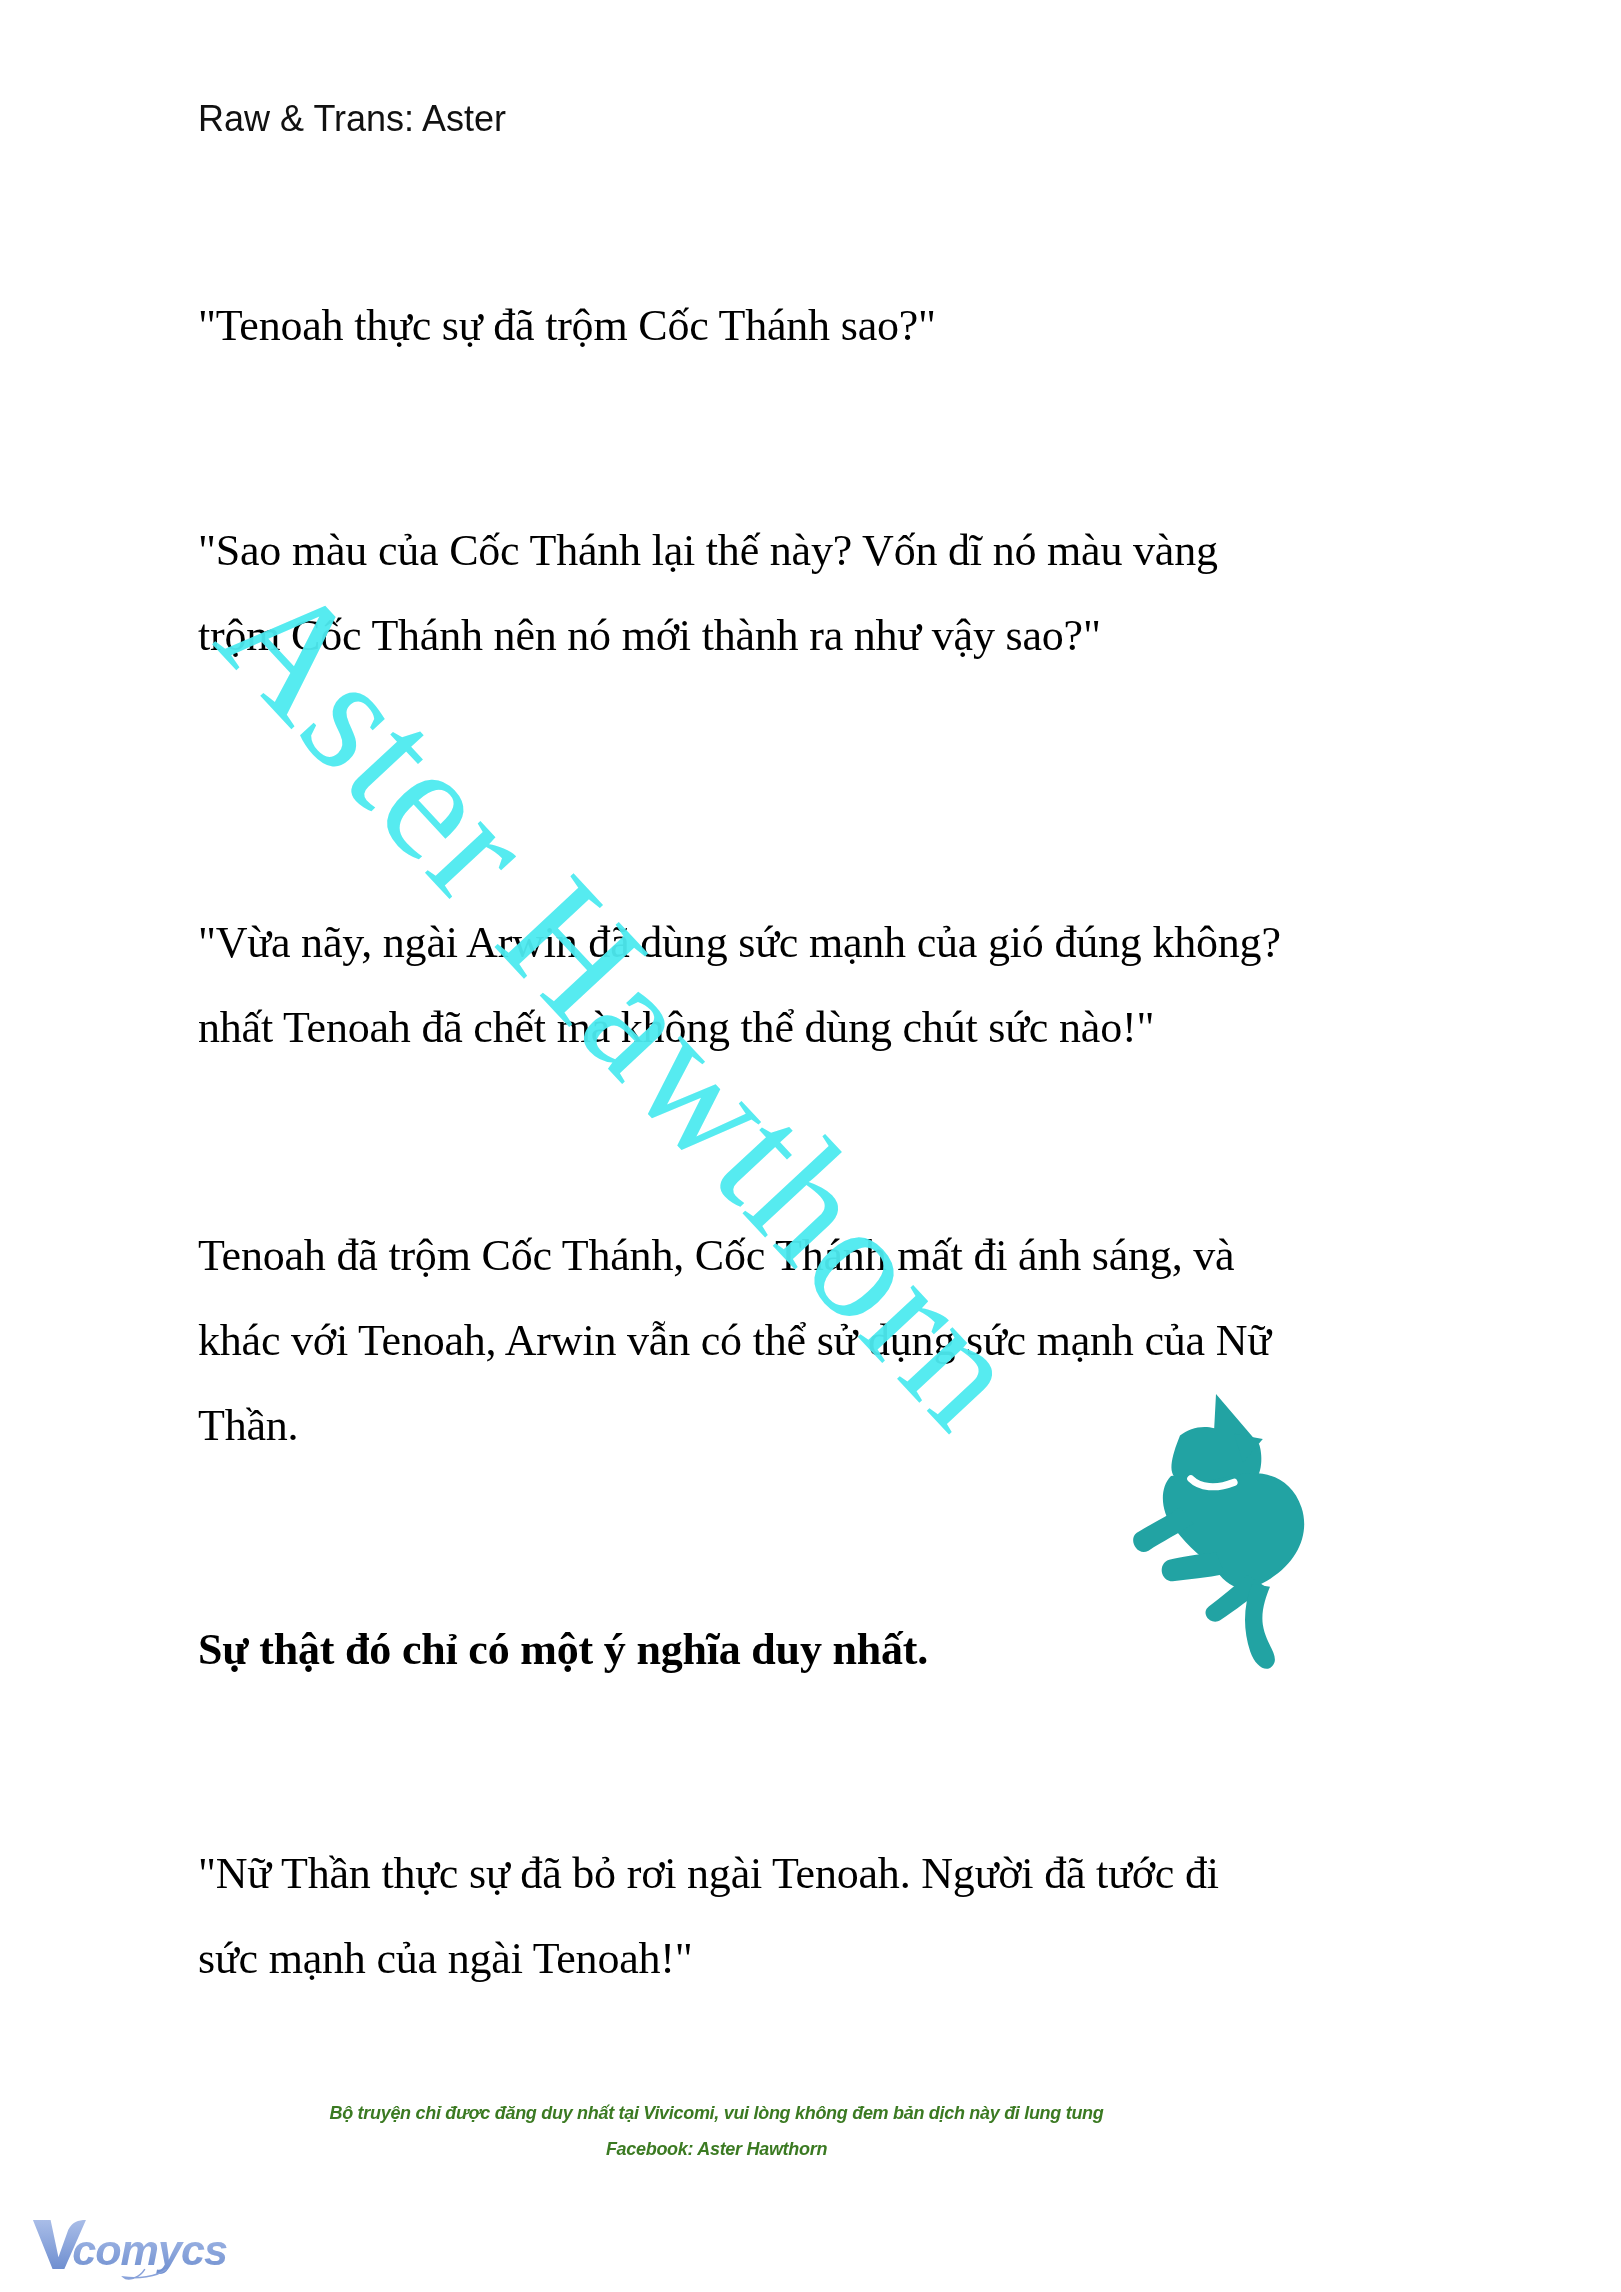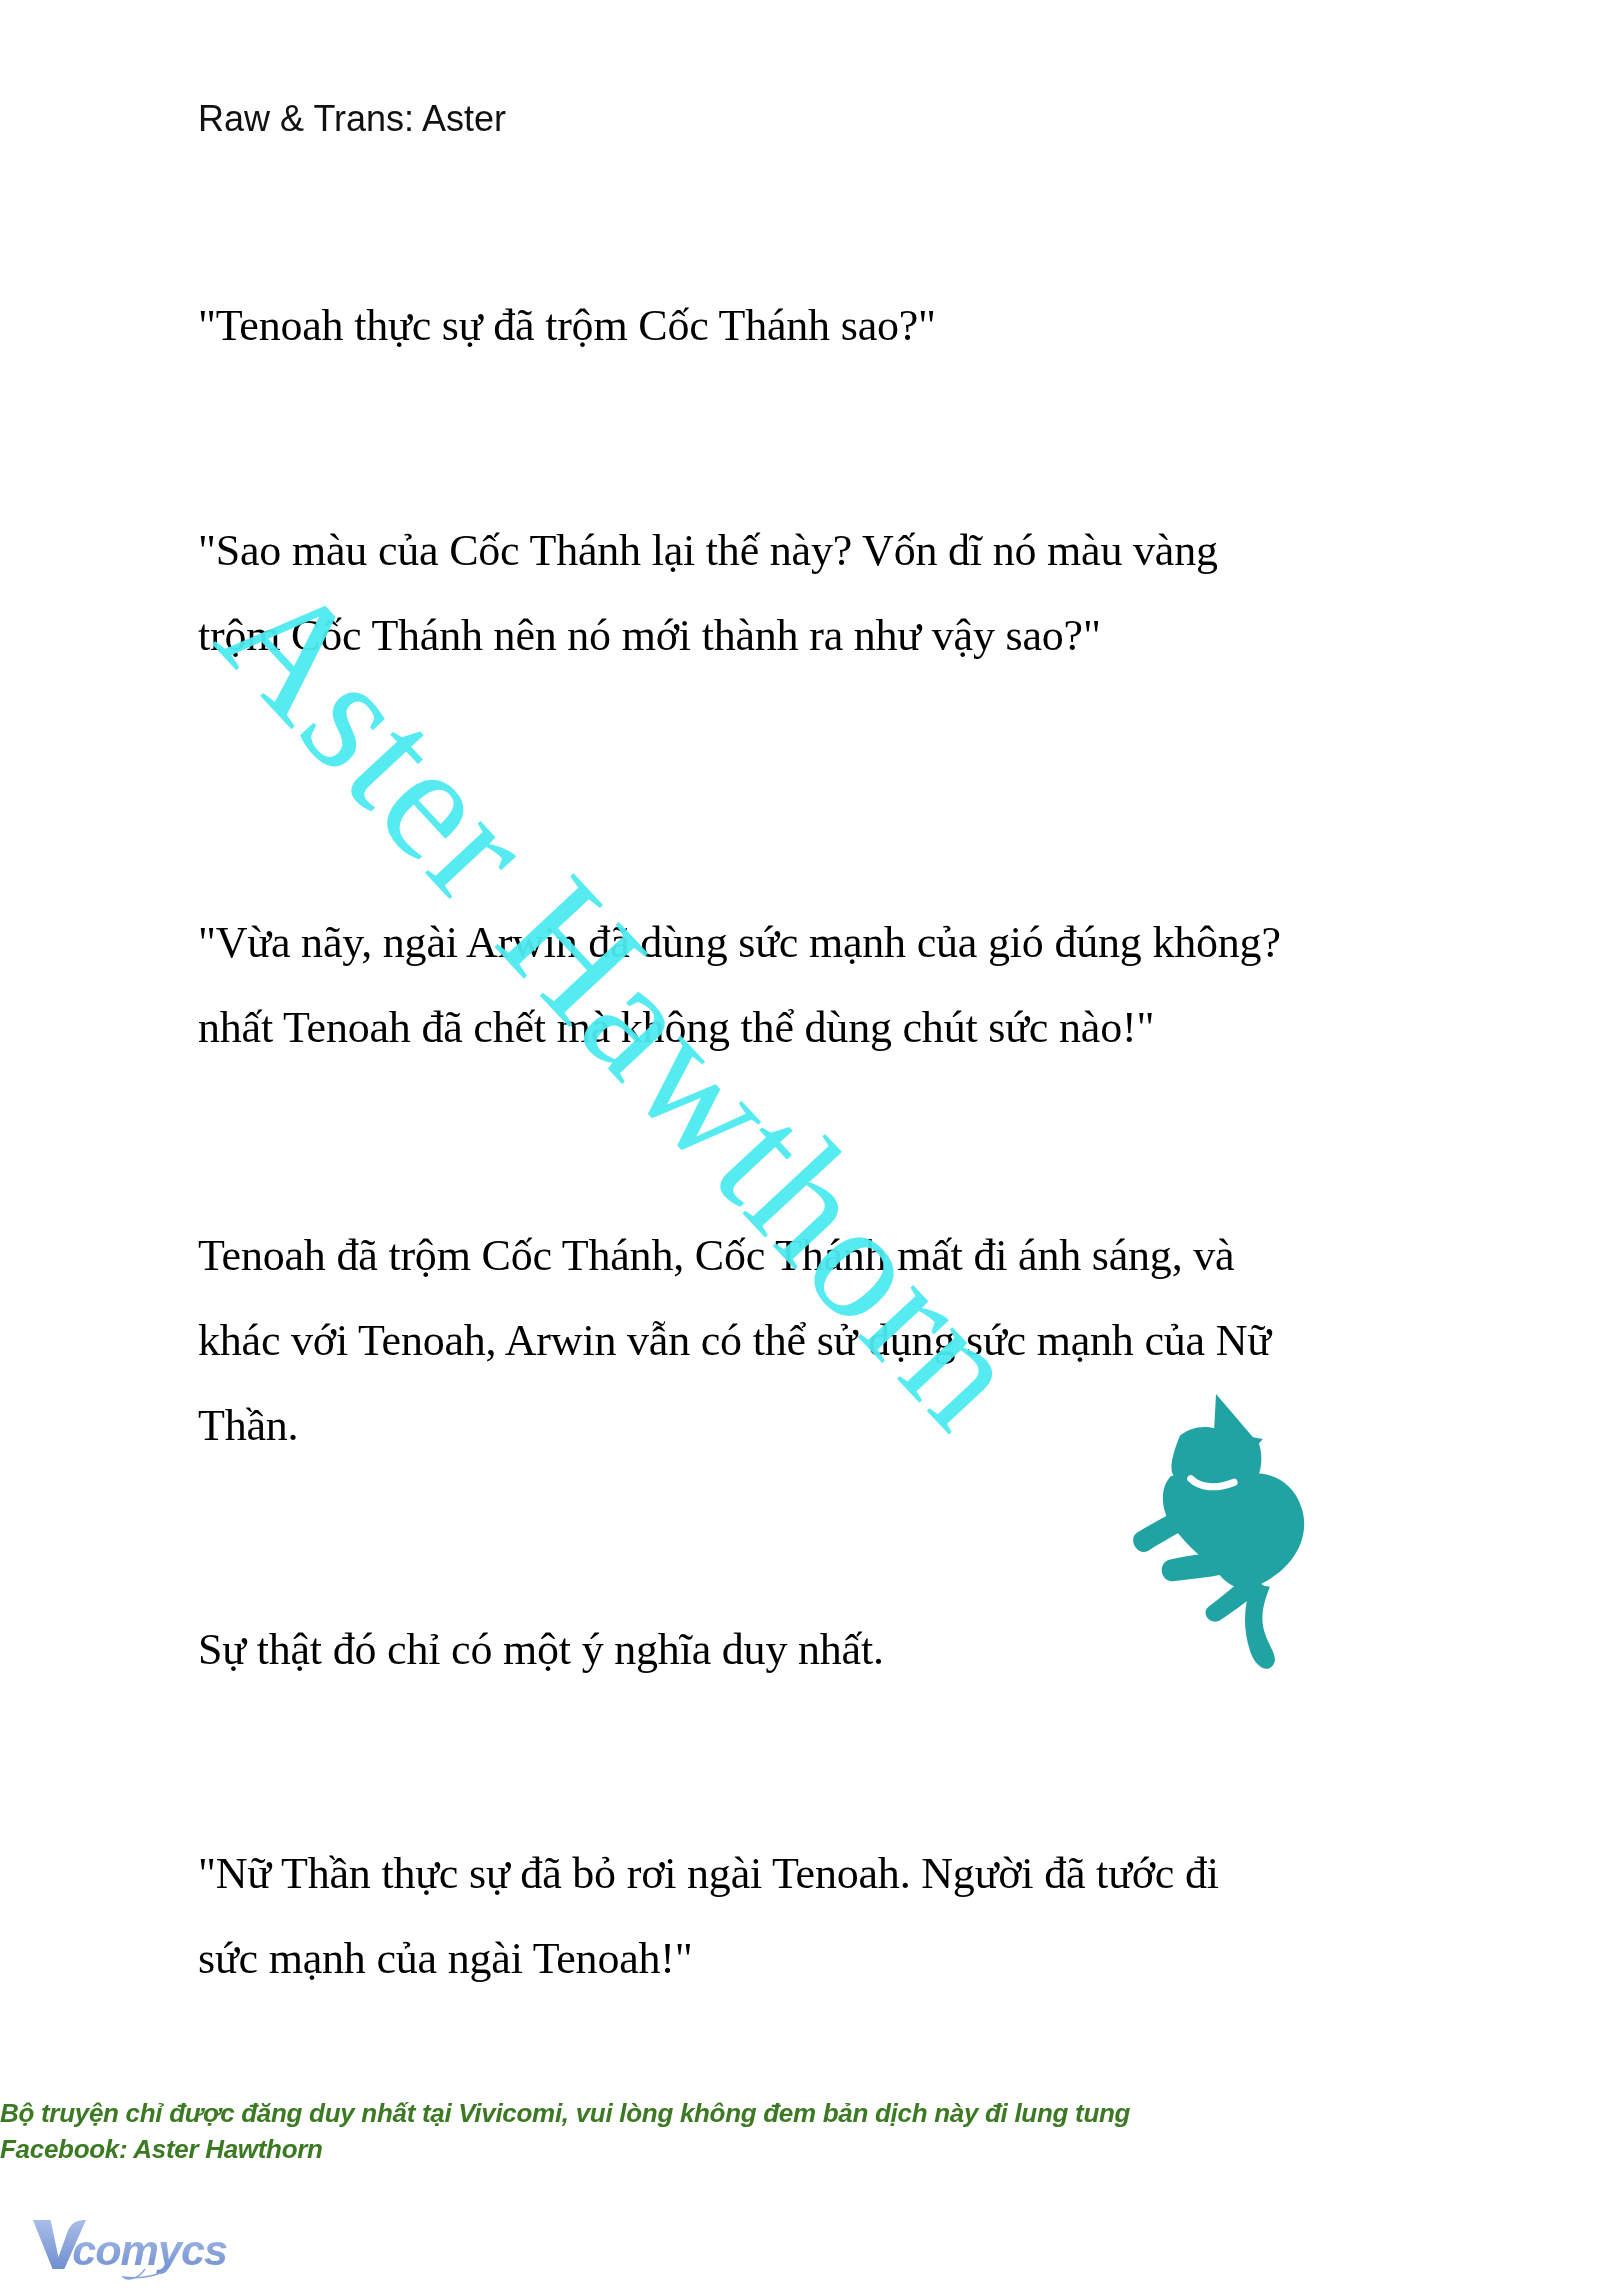--- a/index.html
+++ b/index.html
@@ -56,25 +56,25 @@
       left: 1117px;
       top: 1377px;
       width: 225px;
       height: 333px;
     }
 
     .footer {
       position: absolute;
       left: 0;
       width: 1433px;
-      text-align: left;
+      text-align: center;
       font-family: "Liberation Sans", sans-serif;
       font-style: italic;
       font-weight: bold;
-      font-size: 26px;
+      font-size: 18px;
       color: #3b7a22;
       letter-spacing: -0.3px;
     }
     .footer .fl { display: block; line-height: 36px; }
 
     .logo {
       position: absolute;
       left: 29px;
       top: 2210px;
       width: 216px;
@@ -99,21 +99,21 @@
   <span class="line">"Vừa nãy, ngài Arwin đã dùng sức mạnh của gió đúng không?</span>
   <span class="line">nhất Tenoah đã chết mà không thể dùng chút sức nào!"</span>
 </div>
 
 <div class="para" style="top:1213px;">
   <span class="line">Tenoah đã trộm Cốc Thánh, Cốc Thánh mất đi ánh sáng, và</span>
   <span class="line">khác với Tenoah, Arwin vẫn có thể sử dụng sức mạnh của Nữ</span>
   <span class="line">Thần.</span>
 </div>
 
-<div class="para" style="top:1607px;">
+<div class="para" style="top:1607px;font-weight:bold;">
   <span class="line">Sự thật đó chỉ có một ý nghĩa duy nhất.</span>
 </div>
 
 <div class="para" style="top:1831px;">
   <span class="line">"Nữ Thần thực sự đã bỏ rơi ngài Tenoah. Người đã tước đi</span>
   <span class="line">sức mạnh của ngài Tenoah!"</span>
 </div>
 
 <div class="watermark" style="left:312px; top:549px;">Aster Hawthorn</div>
 

